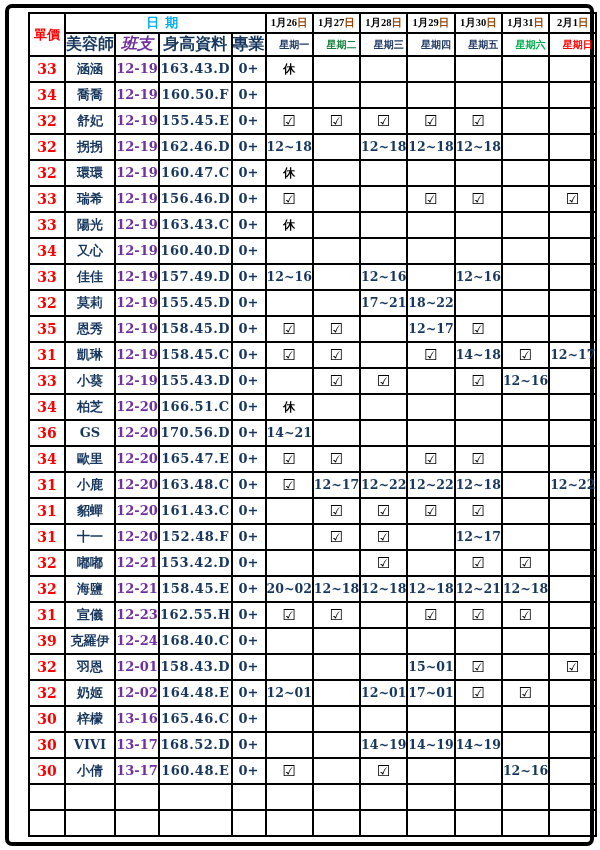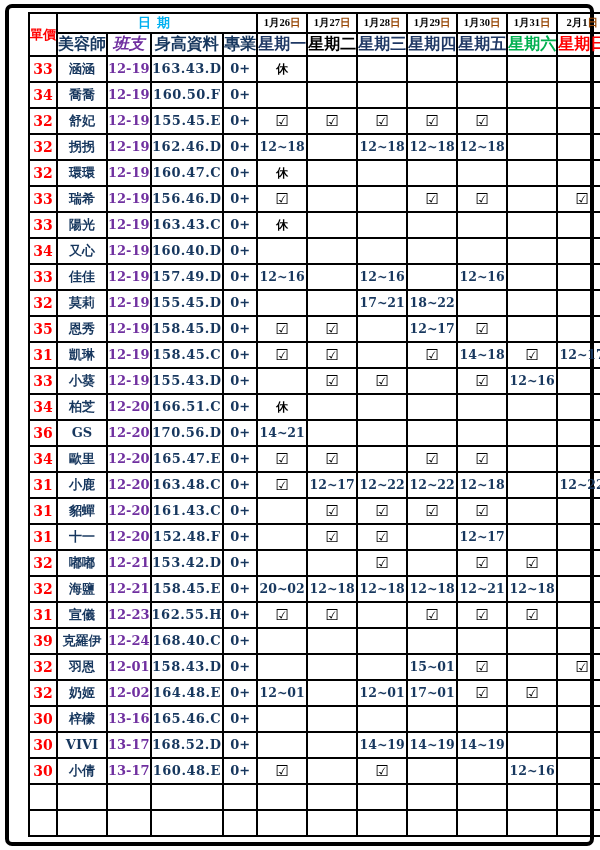--- a/index.html
+++ b/index.html
@@ -18,26 +18,26 @@
   th,td{
     border:2px solid #000;text-align:center;vertical-align:middle;
     padding:0;overflow:hidden;white-space:nowrap;
   }
   thead th{height:18px;}
   tbody td{height:24px;line-height:24px;}
   .price-h{color:var(--c-price,#f00);font-size:13px;}
   .dategroup-h{color:var(--c-dategroup,#00b0f0);font-size:13px;letter-spacing:6px;}
   .date-cell{font-size:10.5px;color:#000;font-family:Liberation Serif, serif;}
   .date-suffix{color:var(--c-datesuffix,#984806);}
-  .weekday-cell{font-size:16px;color:var(--c-weekday,#1f3864);}
+  .weekday-cell{font-size:10px;color:var(--c-weekday,#1f3864);padding-left:10px;}
   .sub-h{font-size:16px;color:var(--c-name,#17375e);}
   .sub-h.shift{color:var(--c-shift,#7030a0);font-style:italic;}
   td.price{color:var(--c-price,#f00);font-size:14px;}
   td.name{color:var(--c-name,#17375e);font-size:13px;}
-  td.shift{color:var(--c-shift,#7030a0);font-size:13px;text-align:right;}
+  td.shift{color:var(--c-shift,#7030a0);font-size:13px;}
   td.info{color:var(--c-info,#17375e);font-size:13px;letter-spacing:0.5px;}
   td.pro{color:var(--c-info,#17375e);font-size:13px;}
   td.day{color:var(--c-time,#17375e);font-size:12.5px;}
   td.day.rest{color:#000;font-size:12px;}
   td.day.check{
     color:#000;font-size:15px;line-height:22px;
     font-family:"DejaVu Sans","Liberation Sans",sans-serif;font-weight:normal;
   }
 </style>
 </head>
@@ -73,21 +73,21 @@
         <th class="date-cell"><span>1月31</span><span class="date-suffix">日</span></th>
         <th class="date-cell"><span>2月1</span><span class="date-suffix">日</span></th>
       </tr>
     <tr id="header-row-2">
       <th class="sub-h">美容師</th>
       <th class="sub-h shift">班支</th>
       <th class="sub-h">身高資料</th>
       <th class="sub-h">專業</th>
 
     <th class="weekday-cell" style="color: rgb(31, 56, 100);">星期一</th>
-        <th class="weekday-cell" style="color: #000000;">星期二</th>
+        <th class="weekday-cell" style="color: #15803d;">星期二</th>
         <th class="weekday-cell" style="color: rgb(31, 56, 100);">星期三</th>
         <th class="weekday-cell" style="color: rgb(31, 56, 100);">星期四</th>
         <th class="weekday-cell" style="color: rgb(31, 56, 100);">星期五</th>
         <th class="weekday-cell" style="color: rgb(0, 176, 80);">星期六</th>
         <th class="weekday-cell" style="color: rgb(255, 0, 0);">星期日</th>
       </tr>
   </thead>
   <tbody id="table-body">
       <tr>
         <td class="price">33</td>

